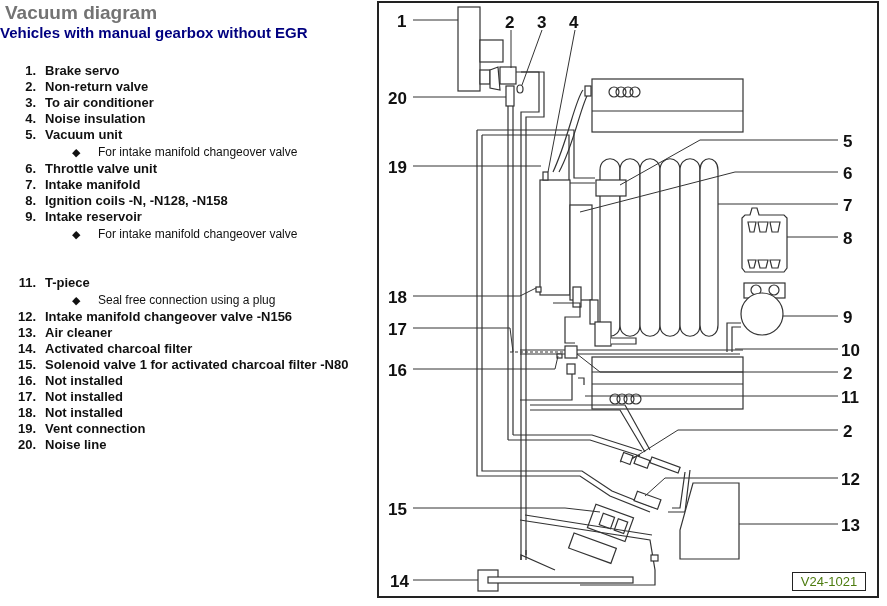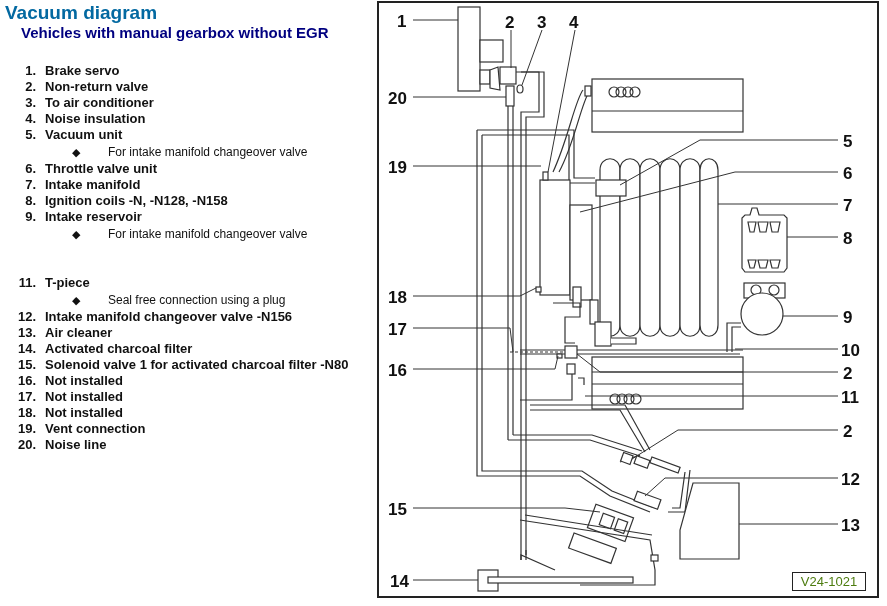--- a/index.html
+++ b/index.html
@@ -1,25 +1,25 @@
 <!DOCTYPE html>
 <html><head>
 <meta charset="utf-8">
 <style>
   html,body{margin:0;padding:0;background:#fff;}
   body{width:887px;height:606px;position:relative;overflow:hidden;font-family:"Liberation Sans",sans-serif;}
-  .title{position:absolute;left:5px;top:2px;color:#0369a1;font-weight:bold;font-size:19px;line-height:22px;margin:0;}
-  .subtitle{position:absolute;left:21px;top:24px;color:#000080;font-weight:bold;font-size:15px;line-height:18px;margin:0;}
+  .title{position:absolute;left:5px;top:2px;color:#737373;font-weight:bold;font-size:19px;line-height:22px;margin:0;}
+  .subtitle{position:absolute;left:0;top:24px;color:#000080;font-weight:bold;font-size:15px;line-height:18px;margin:0;}
   .legend{position:absolute;left:0;top:63px;width:370px;}
   .row{position:relative;height:16px;font-size:13px;line-height:16px;color:#111;}
   .row .num{position:absolute;left:0;width:36px;text-align:right;font-weight:bold;}
   .row .lbl{position:absolute;left:45px;font-weight:bold;white-space:nowrap;}
   .note{position:relative;height:18px;font-size:12px;line-height:18px;color:#111;}
   .note .bullet{position:absolute;left:72px;font-size:11px;}
-  .note .txt{position:absolute;left:108px;white-space:nowrap;}
+  .note .txt{position:absolute;left:98px;white-space:nowrap;}
   .gap{height:32px;}
   .diagram{position:absolute;left:377px;top:1px;width:502px;height:597px;border:2px solid #222;box-sizing:border-box;}
   svg{position:absolute;left:0;top:0;}
   .callout{font-family:"Liberation Sans",sans-serif;font-weight:bold;font-size:17px;fill:#111;}
   .ref{position:absolute;left:792px;top:572px;width:72px;height:17px;border:1px solid #222;font-size:13px;line-height:17px;text-align:center;color:#4d7c0f;background:#fff;}
 </style>
 </head>
 <body>
 
 <h1 class="title">Vacuum diagram</h1>

